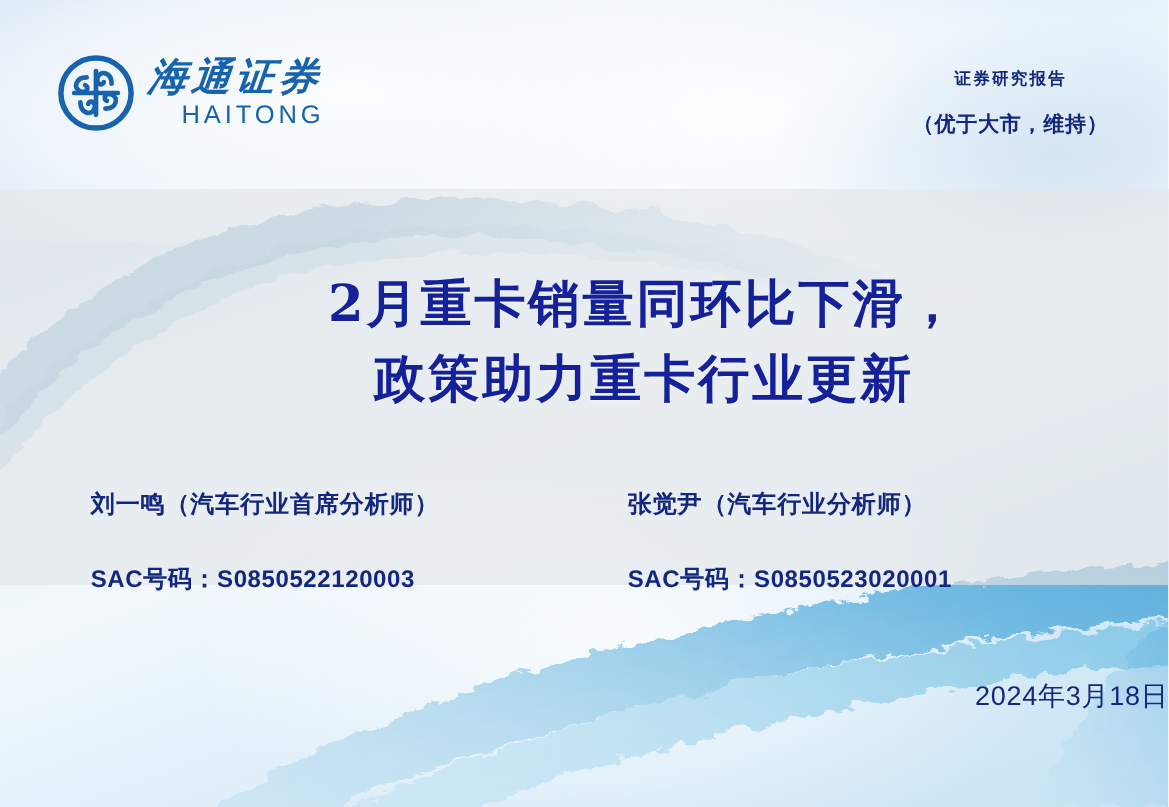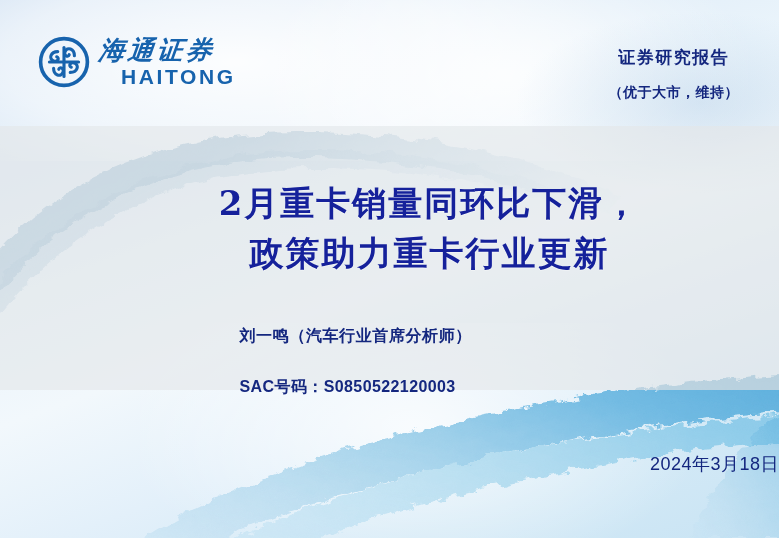--- a/index.html
+++ b/index.html
@@ -102,40 +102,40 @@
     font-size: 26px;
     font-weight: 700;
     font-style: italic;
     letter-spacing: 3px;
     color: #1763ad;
     transform: skewX(-6deg);
     white-space: nowrap;
   }
   .logo-en {
     font-family: "Liberation Sans", sans-serif;
-    font-size: 21px;
-    font-weight: 700;
+    font-size: 17px;
+    font-weight: 400;
     letter-spacing: 2.6px;
     color: #1763ad;
     margin-top: 3px;
     padding-left: 22px;
     white-space: nowrap;
   }
 
   
   .report-kicker {
     position: absolute;
     right: 40px;
     top: 44px;
     text-align: center;
     color: #14277f;
     font-family: "DejaVu Serif", "Liberation Serif", serif;
     line-height: 1.55;
   }
-  .kicker-main { font-size: 17px; font-weight: 700; letter-spacing: 1.5px; }
+  .kicker-main { font-size: 11px; font-weight: 700; letter-spacing: 1.5px; }
   .kicker-sub  { font-size: 14px; font-weight: 700; letter-spacing: 0.5px; margin-top: 12px; }
 
   
   .title-block {
     position: absolute;
     left: 12px;
     top: 178px;
     width: 100%;
     text-align: center;
     color: #15219b;
@@ -280,17 +280,21 @@
   <div class="title-block">
     <div class="title-line">2月重卡销量同环比下滑，</div>
     <div class="title-line">政策助力重卡行业更新</div>
   </div>
 
   <div class="analysts">
     <div class="analyst">
       <div class="analyst-name">刘一鸣（汽车行业首席分析师）</div>
       <div class="analyst-sac">SAC号码：S0850522120003</div>
     </div>
+    <div class="analyst">
+      <div class="analyst-name">张觉尹（汽车行业分析师）</div>
+      <div class="analyst-sac">SAC号码：S0850523020001</div>
+    </div>
   </div>
 
   <div class="report-date">2024年3月18日</div>
 
 </div>
 
 </body></html>

